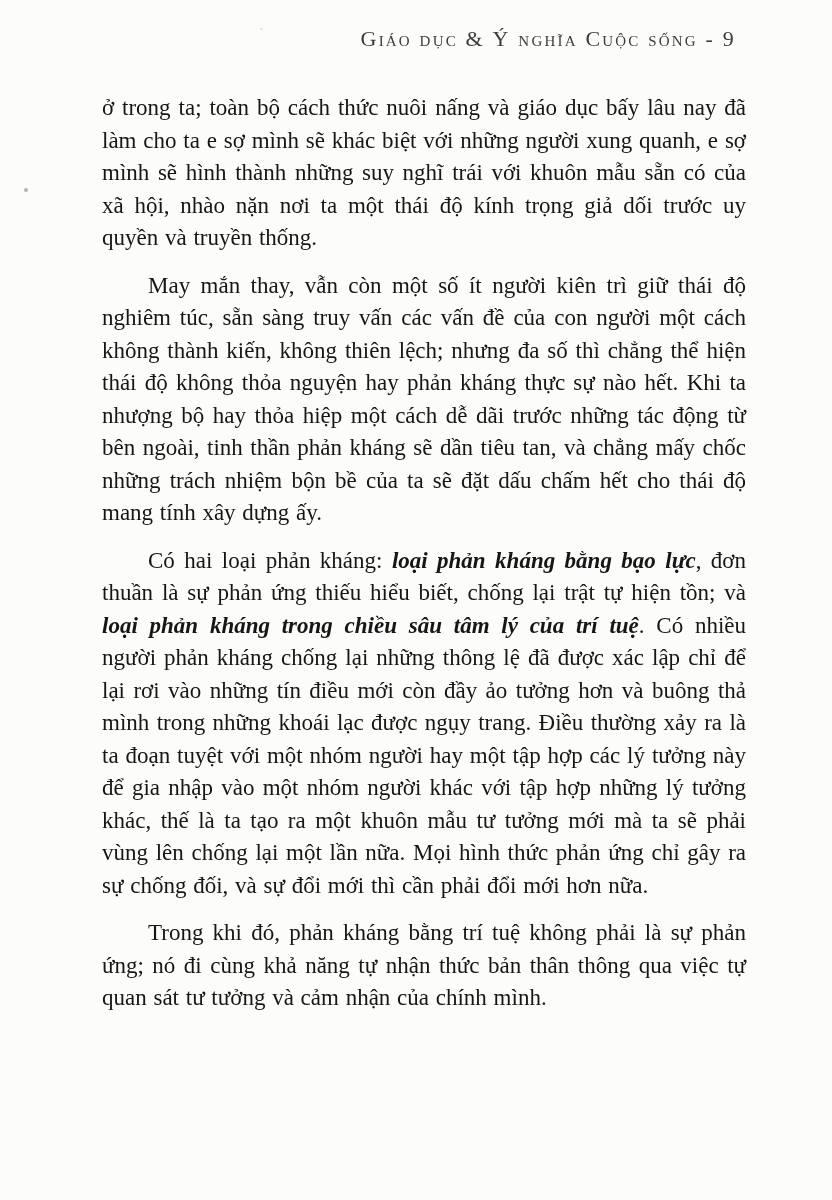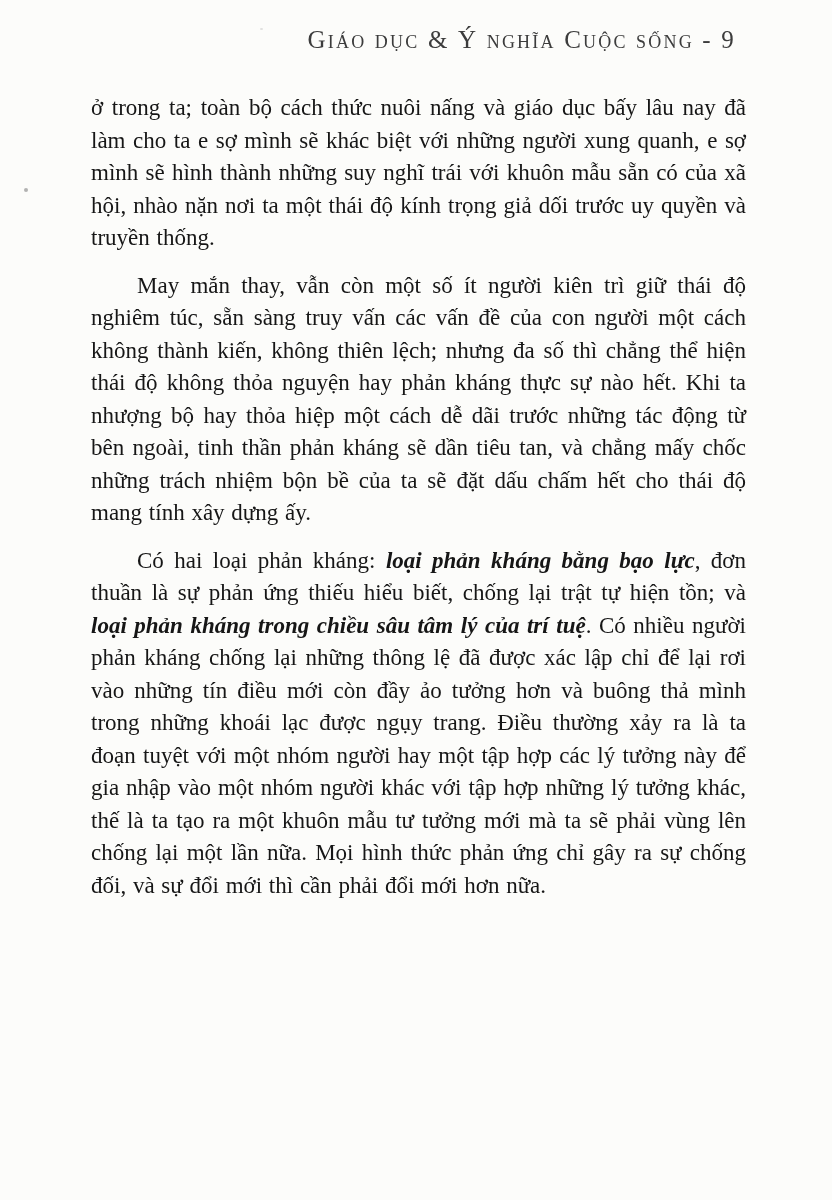--- a/index.html
+++ b/index.html
@@ -12,38 +12,38 @@
     height: 1200px;
     background: var(--paper, #fcfcfa);
     overflow: hidden;
   }
   .running-header {
     position: absolute;
     top: 26px;
     right: 96px;
     font-family: "Liberation Serif", serif;
     font-variant: small-caps;
-    font-size: 25px;
+    font-size: 22px;
     letter-spacing: 2.2px;
     color: var(--header-ink, #3c3c3c);
     white-space: nowrap;
   }
   .page-body {
     position: absolute;
     left: 90px;
     top: 92px;
     width: 656px;
     font-family: "Liberation Serif", serif;
     font-size: 23px;
     line-height: 32.5px;
     text-align: justify;
     color: var(--ink, #161616);
   }
   .para {
-    margin: 0 0 15px 1px;
+    margin: 0 0 15px 12px;
     text-indent: 46px;
     word-spacing: 1px;
   }
   .para.continuation {
     text-indent: 0;
   }
   .run.em {
     font-style: italic;
     font-weight: bold;
   }
@@ -71,19 +71,22 @@
     </p>
 
     <p class="para">
       <span class="run">May mắn thay, vẫn còn một số ít người kiên trì giữ thái độ nghiêm túc, sẵn sàng truy vấn các vấn đề của con người một cách không thành kiến, không thiên lệch; nhưng đa số thì chẳng thể hiện thái độ không thỏa nguyện hay phản kháng thực sự nào hết. Khi ta nhượng bộ hay thỏa hiệp một cách dễ dãi trước những tác động từ bên ngoài, tinh thần phản kháng sẽ dần tiêu tan, và chẳng mấy chốc những trách nhiệm bộn bề của ta sẽ đặt dấu chấm hết cho thái độ mang tính xây dựng ấy.</span>
     </p>
 
     <p class="para">
       <span class="run">Có hai loại phản kháng: </span><span class="run em">loại phản kháng bằng bạo lực</span><span class="run">, đơn thuần là sự phản ứng thiếu hiểu biết, chống lại trật tự hiện tồn; và </span><span class="run em">loại phản kháng trong chiều sâu tâm lý của trí tuệ</span><span class="run">. Có nhiều người phản kháng chống lại những thông lệ đã được xác lập chỉ để lại rơi vào những tín điều mới còn đầy ảo tưởng hơn và buông thả mình trong những khoái lạc được ngụy trang. Điều thường xảy ra là ta đoạn tuyệt với một nhóm người hay một tập hợp các lý tưởng này để gia nhập vào một nhóm người khác với tập hợp những lý tưởng khác, thế là ta tạo ra một khuôn mẫu tư tưởng mới mà ta sẽ phải vùng lên chống lại một lần nữa. Mọi hình thức phản ứng chỉ gây ra sự chống đối, và sự đổi mới thì cần phải đổi mới hơn nữa.</span>
     </p>
 
+    <p class="para">
+      <span class="run">Trong khi đó, phản kháng bằng trí tuệ không phải là sự phản ứng; nó đi cùng khả năng tự nhận thức bản thân thông qua việc tự quan sát tư tưởng và cảm nhận của chính mình.</span>
+    </p>
 
   </div>
 
   <div class="speck speck-a"></div>
   <div class="speck speck-b"></div>
 
 </div>
 
 </body></html>

